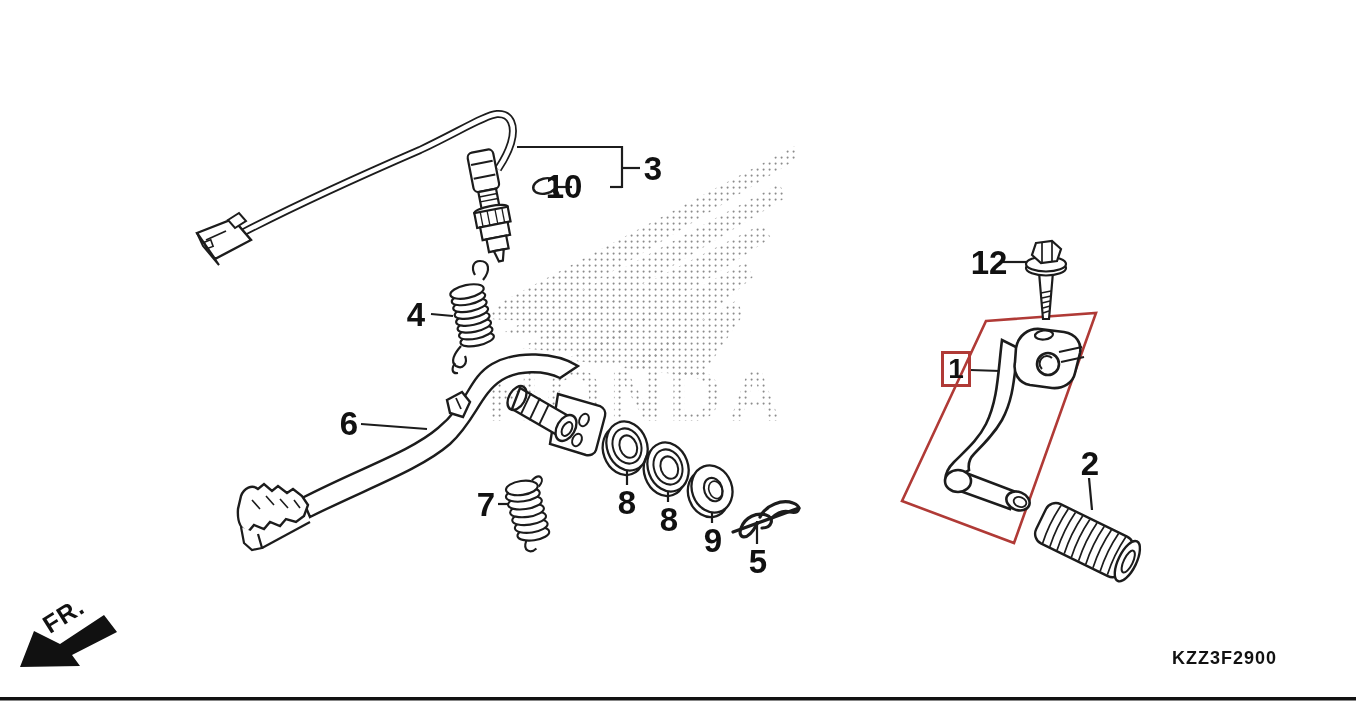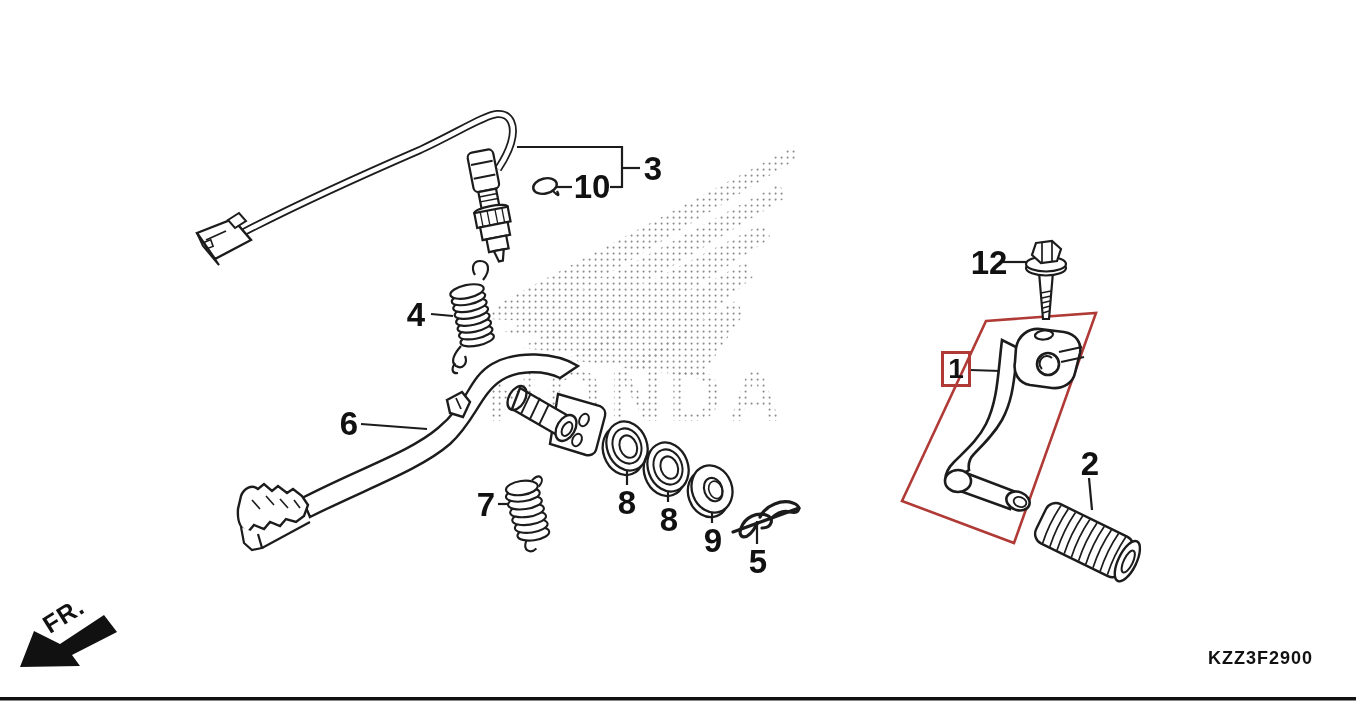--- a/index.html
+++ b/index.html
@@ -4,21 +4,21 @@
 <style>
   html,body{margin:0;padding:0;background:#fff;}
   #stage{position:relative;width:1356px;height:704px;background:#fff;overflow:hidden;
          font-family:"Liberation Sans",sans-serif;}
   #stage svg{position:absolute;left:0;top:0;}
   .callout{position:absolute;font:700 33px "Liberation Sans",sans-serif;color:#111;
            line-height:1;text-align:center;cursor:pointer;}
   .callout-box{position:absolute;width:24px;height:30px;border:3px solid #b03a36;
            display:flex;align-items:center;justify-content:center;
            font:700 28px "Liberation Sans",sans-serif;color:#111;cursor:pointer;}
-  .code{position:absolute;left:1208px;top:648px;font:700 18px "Liberation Sans",sans-serif;
+  .code{position:absolute;left:1172px;top:648px;font:700 18px "Liberation Sans",sans-serif;
            color:#111;letter-spacing:1px;}
   .fr{position:absolute;left:42px;top:601px;font:700 25px "Liberation Sans",sans-serif;
            color:#111;transform:rotate(-32deg);letter-spacing:1px;}
 </style>
 </head>
 <body>
 
 <div id="stage">
 
 <svg width="1356" height="704" viewBox="0 0 1356 704">
@@ -223,21 +223,21 @@
     <ellipse cx="1136" cy="539" rx="9" ry="22" fill="#fff" stroke-width="2.4"></ellipse>
     <ellipse cx="1137" cy="539" rx="4.5" ry="12" fill="#fff" stroke-width="2"></ellipse>
   </g>
 
   <polygon points="104,615 117,632 72,655 80,666 20,667 34,631 60,644" fill="#111"></polygon>
 
   <rect x="0" y="697" width="1356" height="3.5" fill="#111"></rect>
 </svg>
 
 <div class="callout" style="left:641px;top:152px;width:24px;">3</div>
-<div class="callout" style="left:572px;top:170px;width:40px;">10</div>
+<div class="callout" style="left:544px;top:170px;width:40px;">10</div>
 <div class="callout" style="left:404px;top:298px;width:24px;">4</div>
 <div class="callout" style="left:337px;top:407px;width:24px;">6</div>
 <div class="callout" style="left:474px;top:488px;width:24px;">7</div>
 <div class="callout" style="left:614px;top:486px;width:26px;">8</div>
 <div class="callout" style="left:656px;top:503px;width:26px;">8</div>
 <div class="callout" style="left:700px;top:524px;width:26px;">9</div>
 <div class="callout" style="left:745px;top:545px;width:26px;">5</div>
 <div class="callout" style="left:969px;top:246px;width:40px;">12</div>
 <div class="callout" style="left:1077px;top:447px;width:26px;">2</div>
 <div class="callout-box" style="left: 941px; top: 351px; border-color: rgb(176, 58, 54);">

